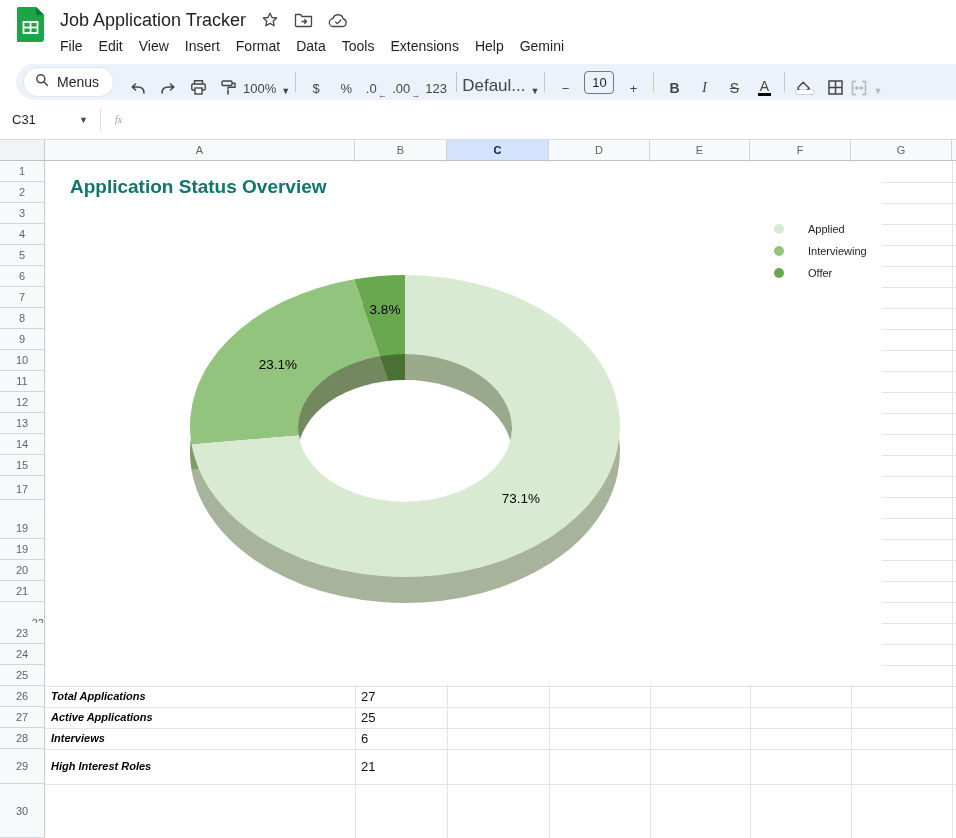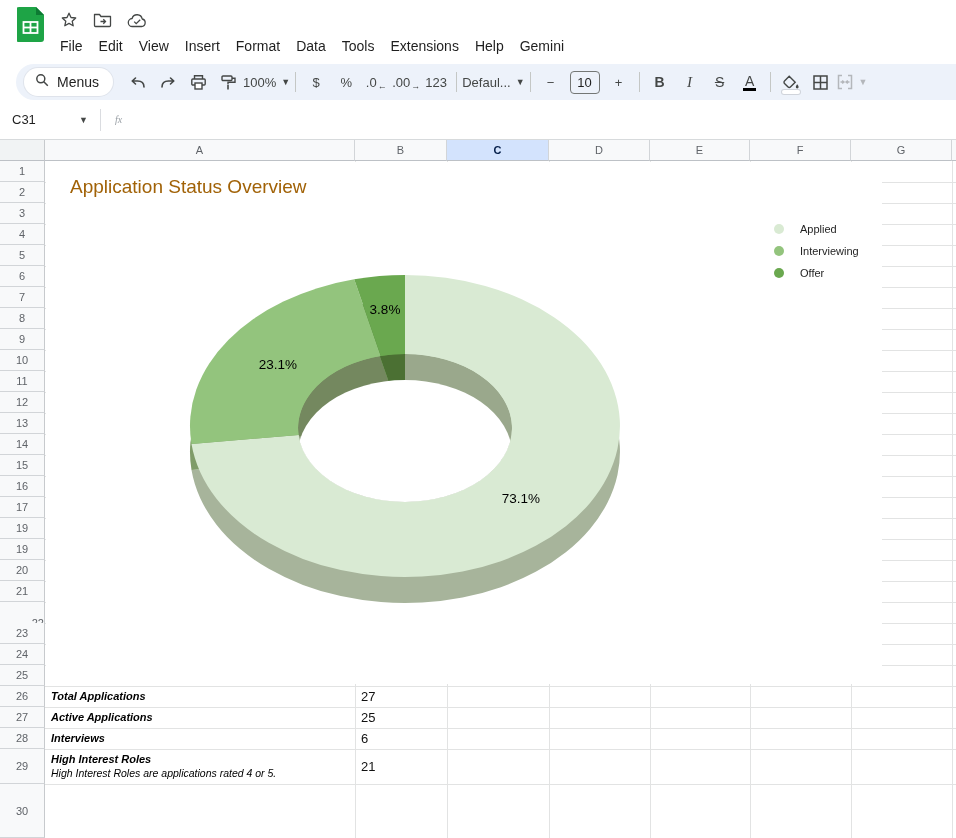--- a/index.html
+++ b/index.html
@@ -14,31 +14,31 @@
   .title-ic { display:flex; align-items:center; color:#444746; }
   .menu-row { position:absolute; left:52px; top:33px; height:26px; display:flex; align-items:flex-start; }
   .menu-item { font-size:14px; color:#1f1f1f; padding:0 8px; line-height:26px; border-radius:4px; cursor:default; }
 
   
   .toolbar { position:absolute; left:16px; top:64px; width:940px; height:36px;
     background:#edf2fa; border-radius:18px 0 0 18px; display:flex; align-items:center; padding-left:8px; }
   .menus-pill { height:28px; background:#fff; border-radius:14px; display:flex; align-items:center;
     gap:7px; padding:0 14px 0 10px; margin-right:10px; box-shadow:0 0 0 1px rgba(0,0,0,0.06); }
   .menus-pill .lbl { font-size:14px; color:#1f1f1f; }
-  .tb-btn { height:28px; min-width:30px; display:flex; align-items:center; justify-content:center;
+  .tb-btn { height:28px; min-width:30px; display:flex; align-items:flex-end; justify-content:center;
     border-radius:4px; color:#444746; position:relative; }
   .tb-btn .lbl { font-size:13px; font-weight:500; color:#444746; }
   .tb-divider { width:1px; height:20px; background:#c4c7c5; margin:0 5px; }
   .tb-caret { font-size:9px; color:#444746; margin-left:5px; }
   .tb-sub { font-size:9px; margin-left:1px; position:relative; top:4px; }
   .tb-bold { font-weight:700 !important; font-size:14px !important; }
   .tb-italic { font-style:italic; font-family:"Liberation Serif",serif; font-size:15px !important; }
   .tb-strike { text-decoration:line-through; font-size:14px !important; }
   .tb-underbar { border-bottom:3px solid #000; line-height:14px; font-size:14px !important; padding:0 2px; }
-  .tb-wide .lbl { font-weight:400; font-size:13px; }
+  .tb-wide .lbl { font-weight:400; font-size:17px; }
   .tb-input { width:30px; height:23px; border:1px solid #747775; border-radius:4px; background:transparent;
     display:flex; align-items:center; justify-content:center; font-size:13px; color:#1f1f1f; margin:0 4px; }
   .tb-disabled, .tb-disabled .tb-caret { color:#b4b7bb !important; }
   .colorbar { position:absolute; left:6px; bottom:2px; width:18px; height:4px; border-radius:2px;
     background:#fff; box-shadow:0 0 0 1px rgba(0,0,0,0.12); }
 
   
   .formula-bar { position:absolute; left:0; top:100px; width:956px; height:40px; background:#fff;
     border-bottom:1px solid #d7dadc; display:flex; align-items:center; }
   .name-box { width:96px; display:flex; align-items:center; justify-content:space-between; padding:0 8px 0 12px; }
@@ -64,39 +64,40 @@
   .gl-h { position:absolute; height:1px; background:#e2e3e3; }
 
   .stat-label-box { position:absolute; left:46px; width:308px; display:flex; flex-direction:column;
     justify-content:center; padding-left:5px; background:transparent; }
   .stat-label { font-size:11px; font-weight:700; font-style:italic; color:#000; line-height:1.2; white-space:nowrap; }
   .stat-note { font-size:10.5px; font-style:italic; color:#000; line-height:1.25; white-space:nowrap; }
   .stat-value { position:absolute; left:361px; display:flex; align-items:center; font-size:13px; color:#111; }
 
   
   .chart-overlay { position:absolute; left:46px; top:22px; width:836px; height:522px; background:#fff; }
-  .chart-title { position:absolute; left:24px; top:14px; font-size:19px; color:#a16207; }
+  .chart-title { position:absolute; left:24px; top:14px; font-size:19px; color:#0f766e;font-weight:bold; }
   .legend { position:absolute; left:728px; top:60px; display:flex; flex-direction:column; gap:8px; }
-  .legend-item { display:flex; align-items:center; gap:16px; height:14px; }
+  .legend-item { display:flex; align-items:center; gap:24px; height:14px; }
   .legend-dot { width:10px; height:10px; border-radius:50%; flex:0 0 auto; }
   .legend-label { font-size:11px; color:#1f1f1f; white-space:nowrap; }
   svg text.pct { font-family:"Liberation Sans","DejaVu Sans",sans-serif; font-size:13.5px; fill:#000; }
 </style>
 </head>
 <body>
 
 <div class="topbar">
   <svg class="logo" viewBox="0 0 27 35">
     <path d="M2 0 h17 l8 8 v24 a3 3 0 0 1 -3 3 h-22 a3 3 0 0 1 -3 -3 v-29 a3 3 0 0 1 3 -3 z" fill="#1ea446"></path>
     <path d="M19 0 l8 8 h-8 z" fill="#0d7a33"></path>
     <rect x="6.5" y="15" width="14" height="11" fill="none" stroke="#fff" stroke-width="1.8"></rect>
     <line x1="13.5" y1="15" x2="13.5" y2="26" stroke="#fff" stroke-width="1.8"></line>
     <line x1="6.5" y1="20.5" x2="20.5" y2="20.5" stroke="#fff" stroke-width="1.8"></line>
   </svg>
   <div class="title-row">
+    <span class="doc-title">Job Application Tracker</span>
     <span class="title-ic">
       <svg width="18" height="18" viewBox="0 0 18 18">
           <path d="M9 2.2l2 4.3 4.7.5-3.5 3.2 1 4.6L9 12.4l-4.2 2.4 1-4.6L2.3 7l4.7-.5z" fill="none" stroke="#444746" stroke-width="1.3" stroke-linejoin="round"></path>
         </svg>
     </span>
     <span class="title-ic">
       <svg width="19" height="16" viewBox="0 0 19 16">
           <path d="M1.5 2.5h5l1.5 2h9.5v9a1 1 0 0 1-1 1h-14a1 1 0 0 1-1-1z" fill="none" stroke="#444746" stroke-width="1.3" stroke-linejoin="round"></path>
           <path d="M7.5 9.5h4.5M10.3 7.3l2.2 2.2-2.2 2.2" fill="none" stroke="#444746" stroke-width="1.3"></path>
         </svg>
@@ -310,21 +311,21 @@
       <div class="rowhead" style="top: 147px; height: 21px; line-height: 21px;">7</div>
       <div class="rowhead" style="top: 168px; height: 21px; line-height: 21px;">8</div>
       <div class="rowhead" style="top: 189px; height: 21px; line-height: 21px;">9</div>
       <div class="rowhead" style="top: 210px; height: 21px; line-height: 21px;">10</div>
       <div class="rowhead" style="top: 231px; height: 21px; line-height: 21px;">11</div>
       <div class="rowhead" style="top: 252px; height: 21px; line-height: 21px;">12</div>
       <div class="rowhead" style="top: 273px; height: 21px; line-height: 21px;">13</div>
       <div class="rowhead" style="top: 294px; height: 21px; line-height: 21px;">14</div>
       <div class="rowhead" style="top: 315px; height: 21px; line-height: 21px;">15</div>
       <div class="rowhead" style="top: 336px; height: 21px; line-height: 21px;">16</div>
-      <div class="rowhead" style="top: 357px; height: 21px; line-height: 21px;">17</div>
+      <div class="rowhead" style="top: 339px; height: 21px; line-height: 21px;">17</div>
       <div class="rowhead" style="top: 378px; height: 21px; line-height: 21px;">19</div>
       <div class="rowhead" style="top: 399px; height: 21px; line-height: 21px;">19</div>
       <div class="rowhead" style="top: 420px; height: 21px; line-height: 21px;">20</div>
       <div class="rowhead" style="top: 441px; height: 21px; line-height: 21px;">21</div>
       <div class="rowhead" style="top: 473px; height: 21px; line-height: 21px; text-align: right;">22</div>
       <div class="rowhead" style="top: 483px; height: 21px; line-height: 21px;">23</div>
       <div class="rowhead" style="top: 504px; height: 21px; line-height: 21px;">24</div>
       <div class="rowhead" style="top: 525px; height: 21px; line-height: 21px;">25</div>
       <div class="rowhead" style="top: 546px; height: 21px; line-height: 21px;">26</div>
       <div class="rowhead" style="top: 567px; height: 21px; line-height: 21px;">27</div>
@@ -340,21 +341,20 @@
       <div class="stat-label-box" style="top: 567px; height: 21px;">
         <div class="stat-label">Active Applications</div>
       </div>
       <div class="stat-value" style="top: 567px; height: 21px;">25</div>
       <div class="stat-label-box" style="top: 588px; height: 21px;">
         <div class="stat-label">Interviews</div>
       </div>
       <div class="stat-value" style="top: 588px; height: 21px;">6</div>
       <div class="stat-label-box" style="top: 609px; height: 35px;">
         <div class="stat-label">High Interest Roles</div>
-        <div class="stat-note">High Interest Roles are applications rated 4 or 5.</div>
       </div>
       <div class="stat-value" style="top: 609px; height: 35px;">21</div>
     </div>
 
   <div class="chart-overlay">
     <div class="chart-title">Application Status Overview</div>
     <svg id="donut-svg" width="836" height="522" viewBox="0 0 836 522">
         <defs>
           <clipPath id="holeclip">
             <ellipse cx="359" cy="266" rx="107" ry="74"></ellipse>

